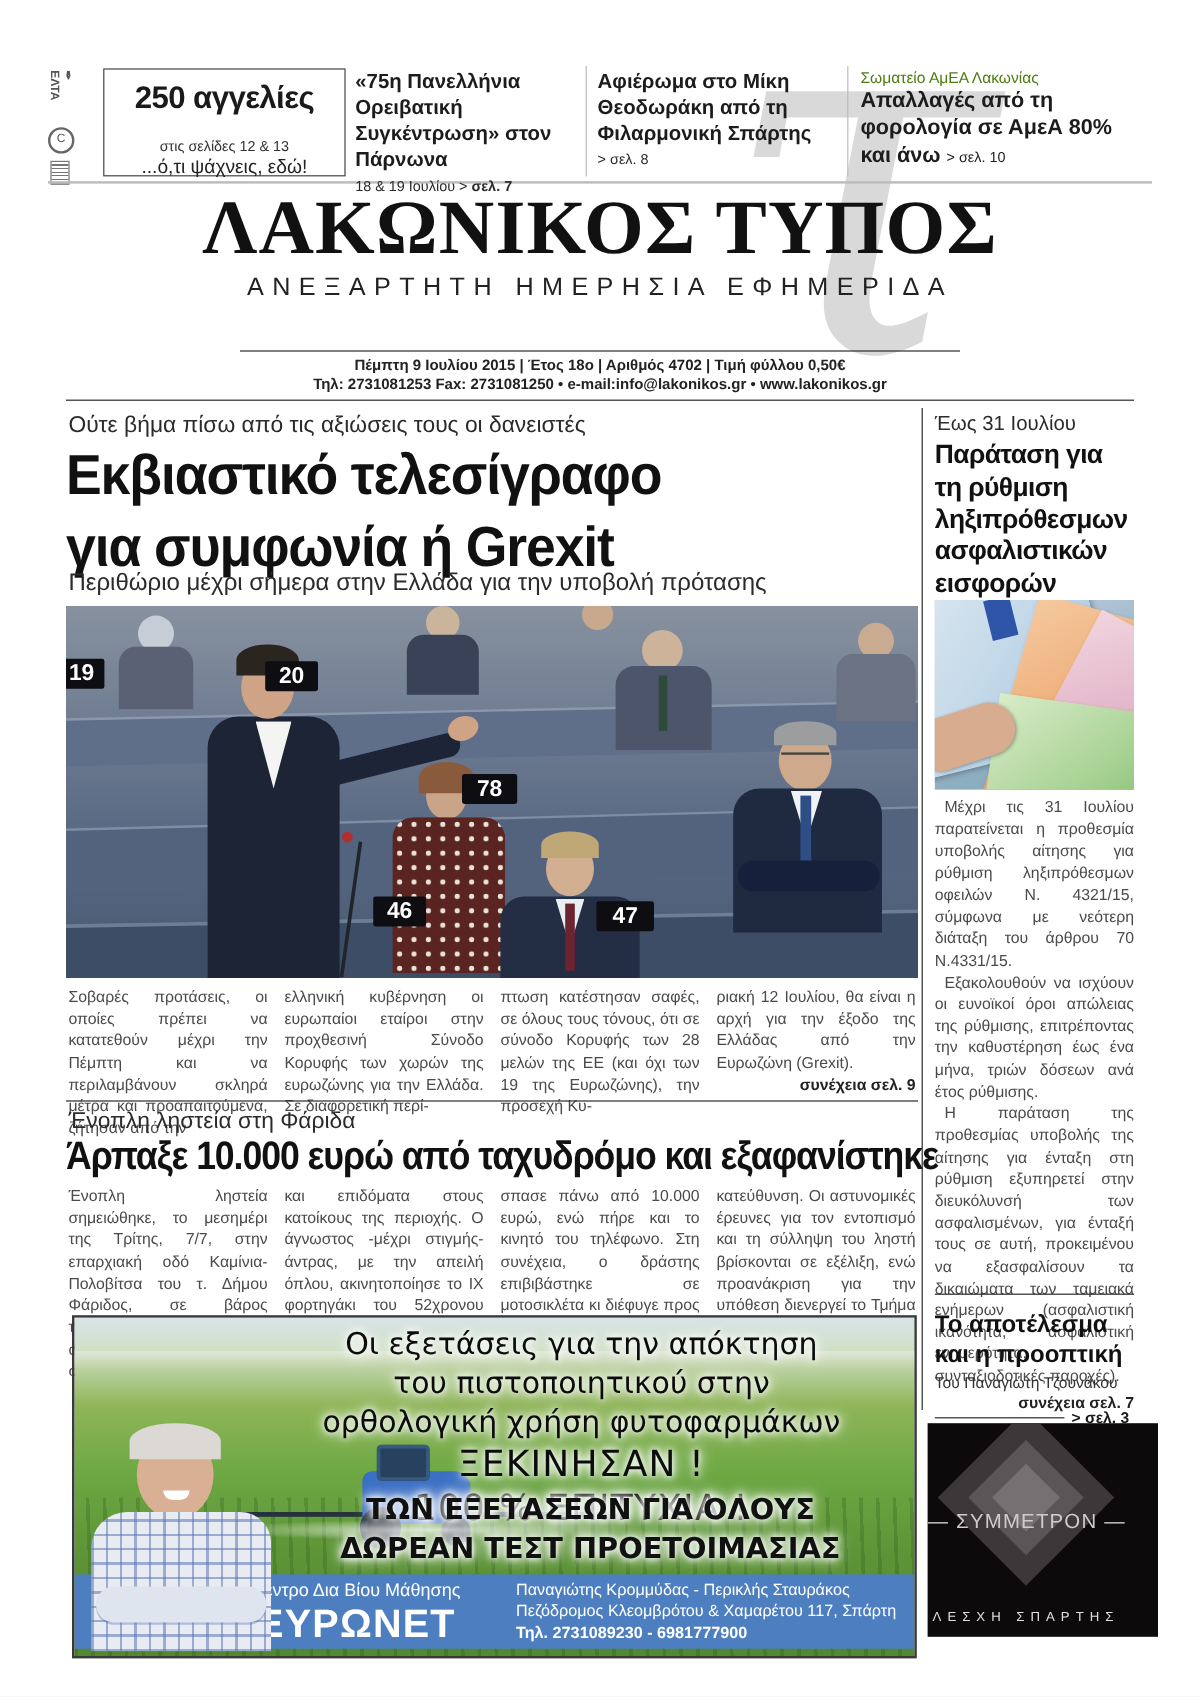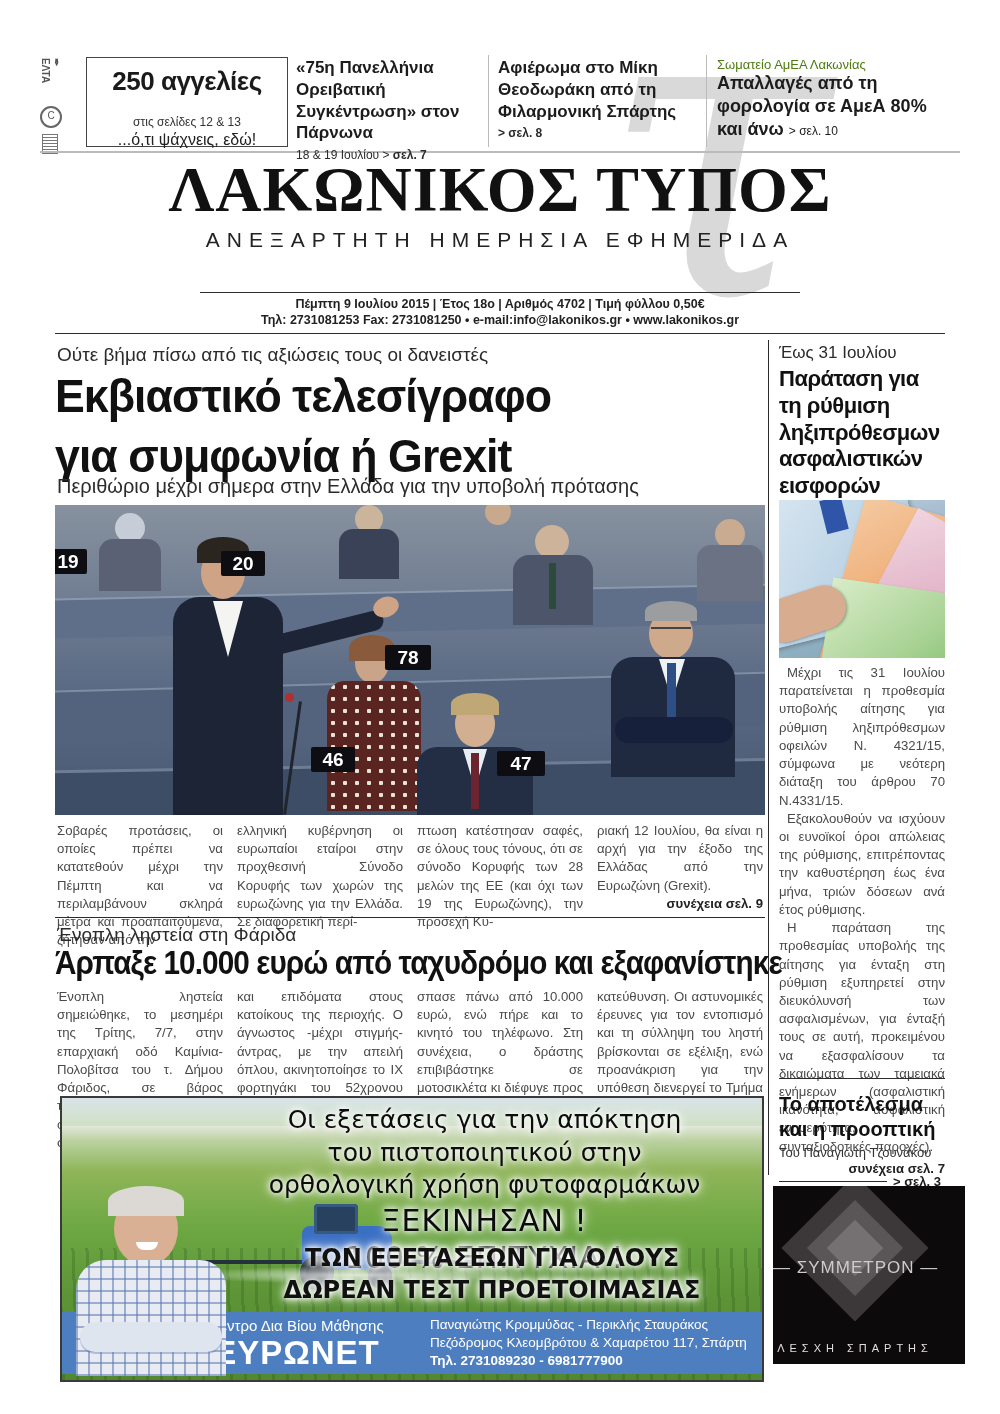--- a/index.html
+++ b/index.html
@@ -48,21 +48,21 @@
     <div class="strip-title">«75η Πανελλήνια Ορειβατική Συγκέντρωση» στον Πάρνωνα</div>
     <div class="strip-ref">
       <span>18 &amp; 19 Ιουλίου &gt; </span><span class="bold">σελ. 7</span>
     </div>
   </div>
 
   <div class="abs grayrule" style="left:488px;top:55px;width:1px;height:92px;"></div>
 
   <div class="abs" style="left:498px;top:57px;width:195px;z-index:2;">
     <div class="strip-title">Αφιέρωμα στο Μίκη Θεοδωράκη από τη Φιλαρμονική Σπάρτης</div>
-    <div class="strip-ref" style="font-weight:bold;">&gt; σελ. 8</div>
+    <div class="strip-ref" style="font-weight:normal;">&gt; σελ. 8</div>
   </div>
 
   <div class="abs grayrule" style="left:706px;top:55px;width:1px;height:92px;"></div>
 
   <div class="abs" style="left:717px;top:57px;width:230px;z-index:2;">
     <div style="font-size:13px;color:#4d7c0f;">Σωματείο ΑμΕΑ Λακωνίας</div>
     <div class="strip-title" style="font-size:18px;"><span>Απαλλαγές από τη φορολογία σε ΑμεΑ 80% και άνω</span>
       <span style="font-weight:normal;font-size:12px;">&gt; σελ. 10</span></div>
   </div>
 

